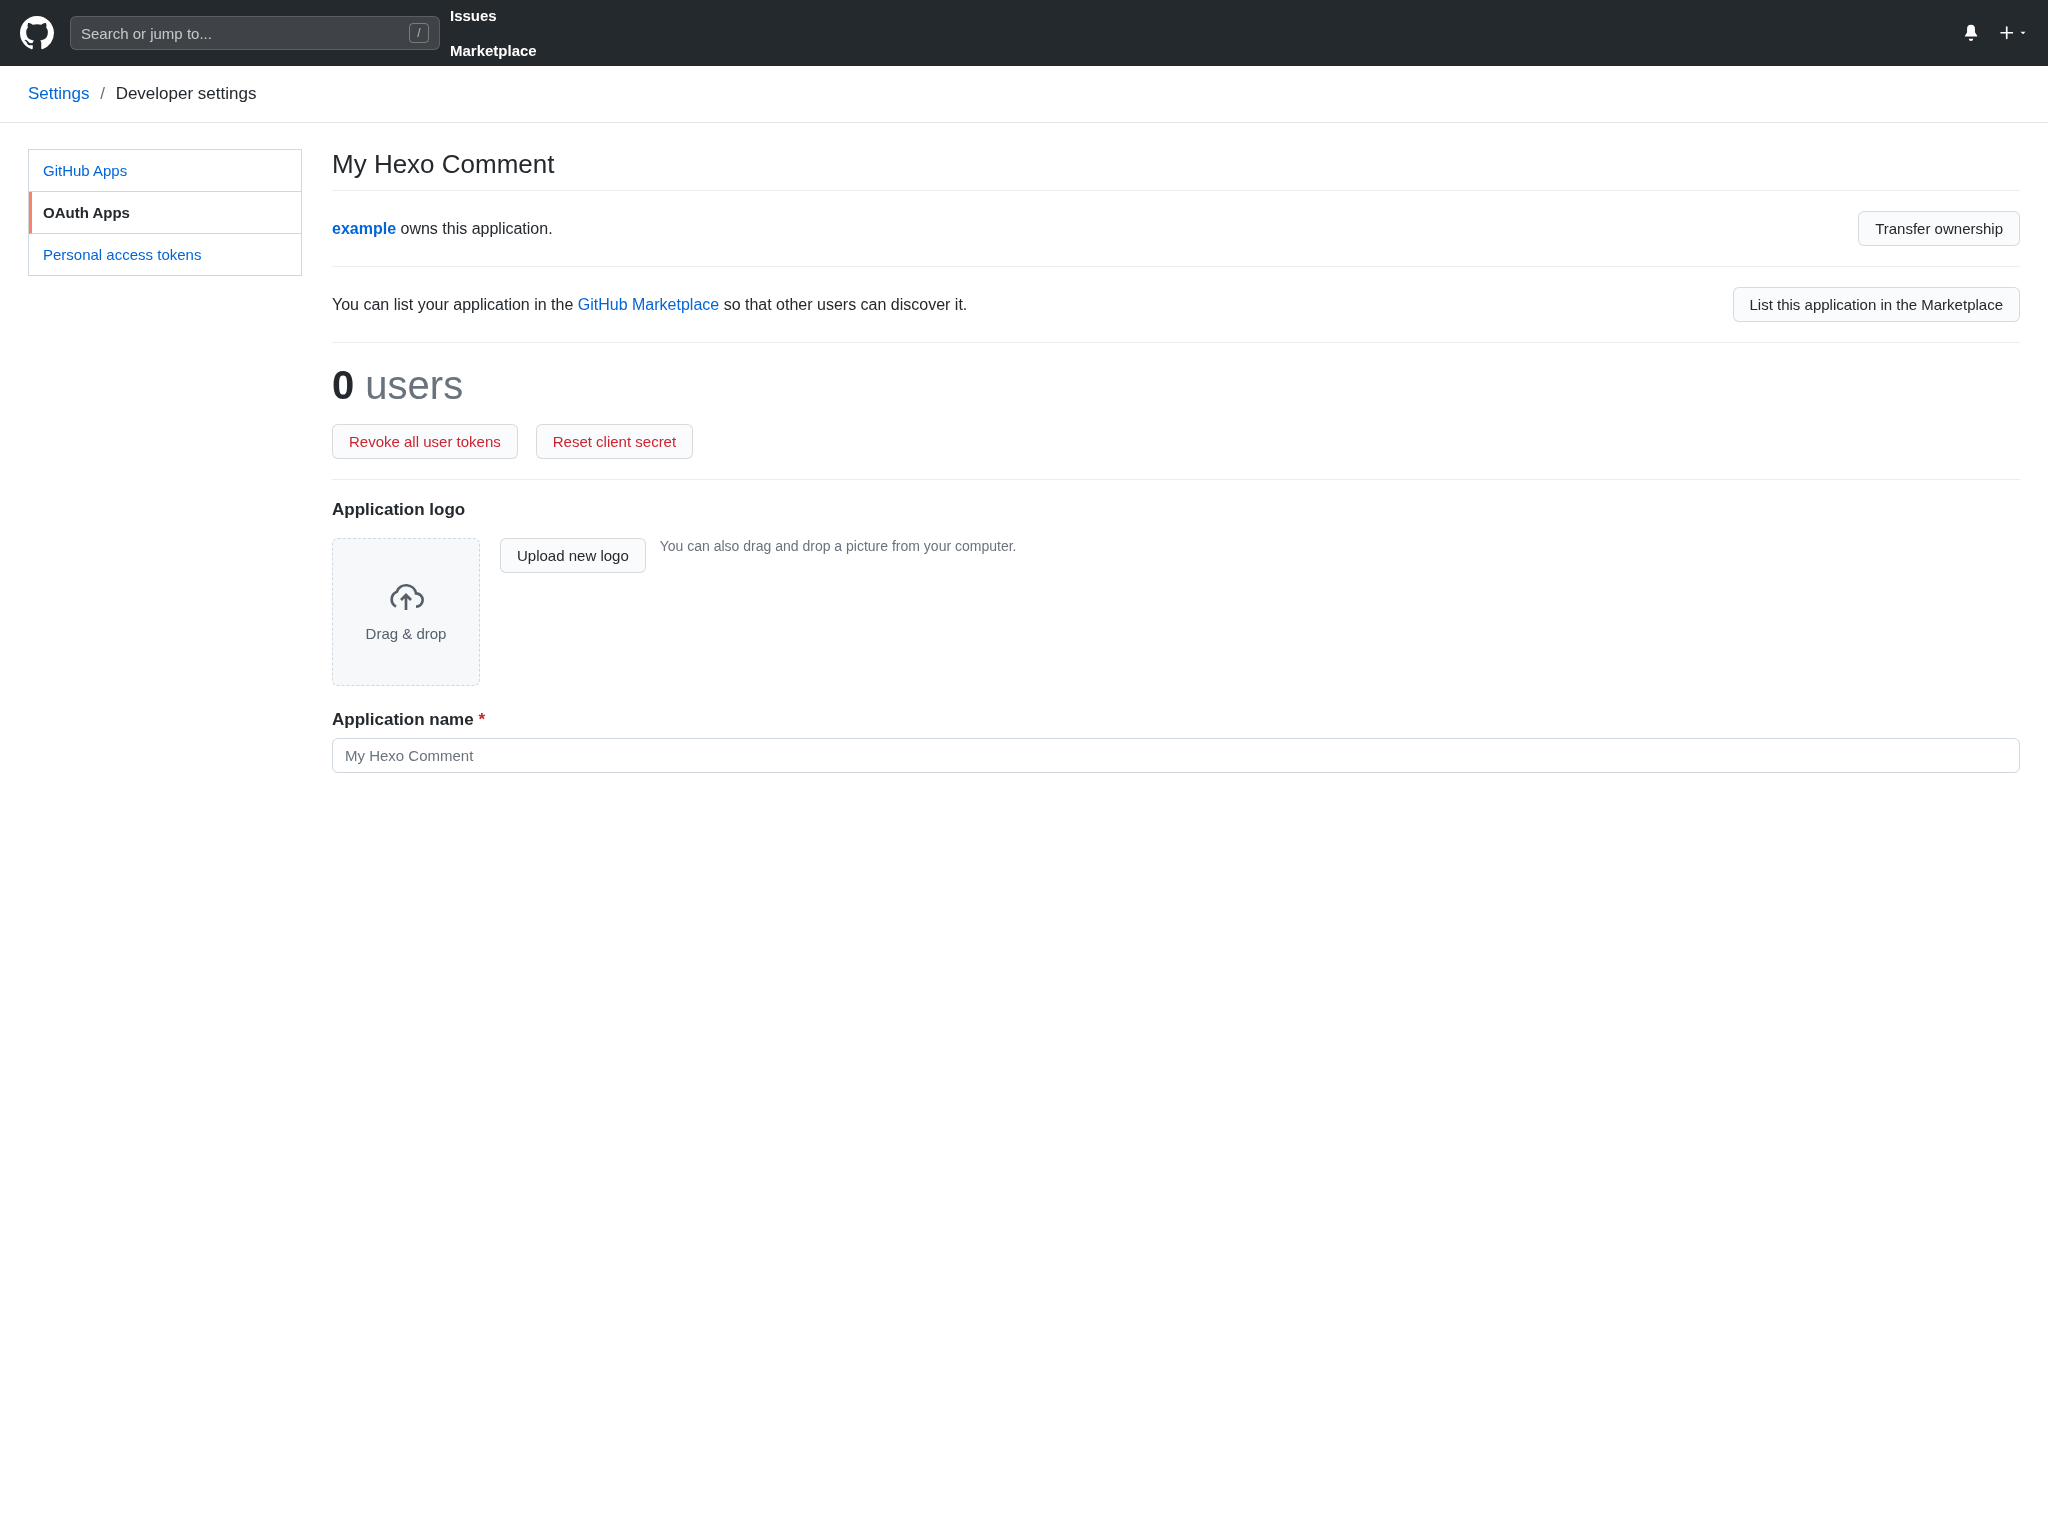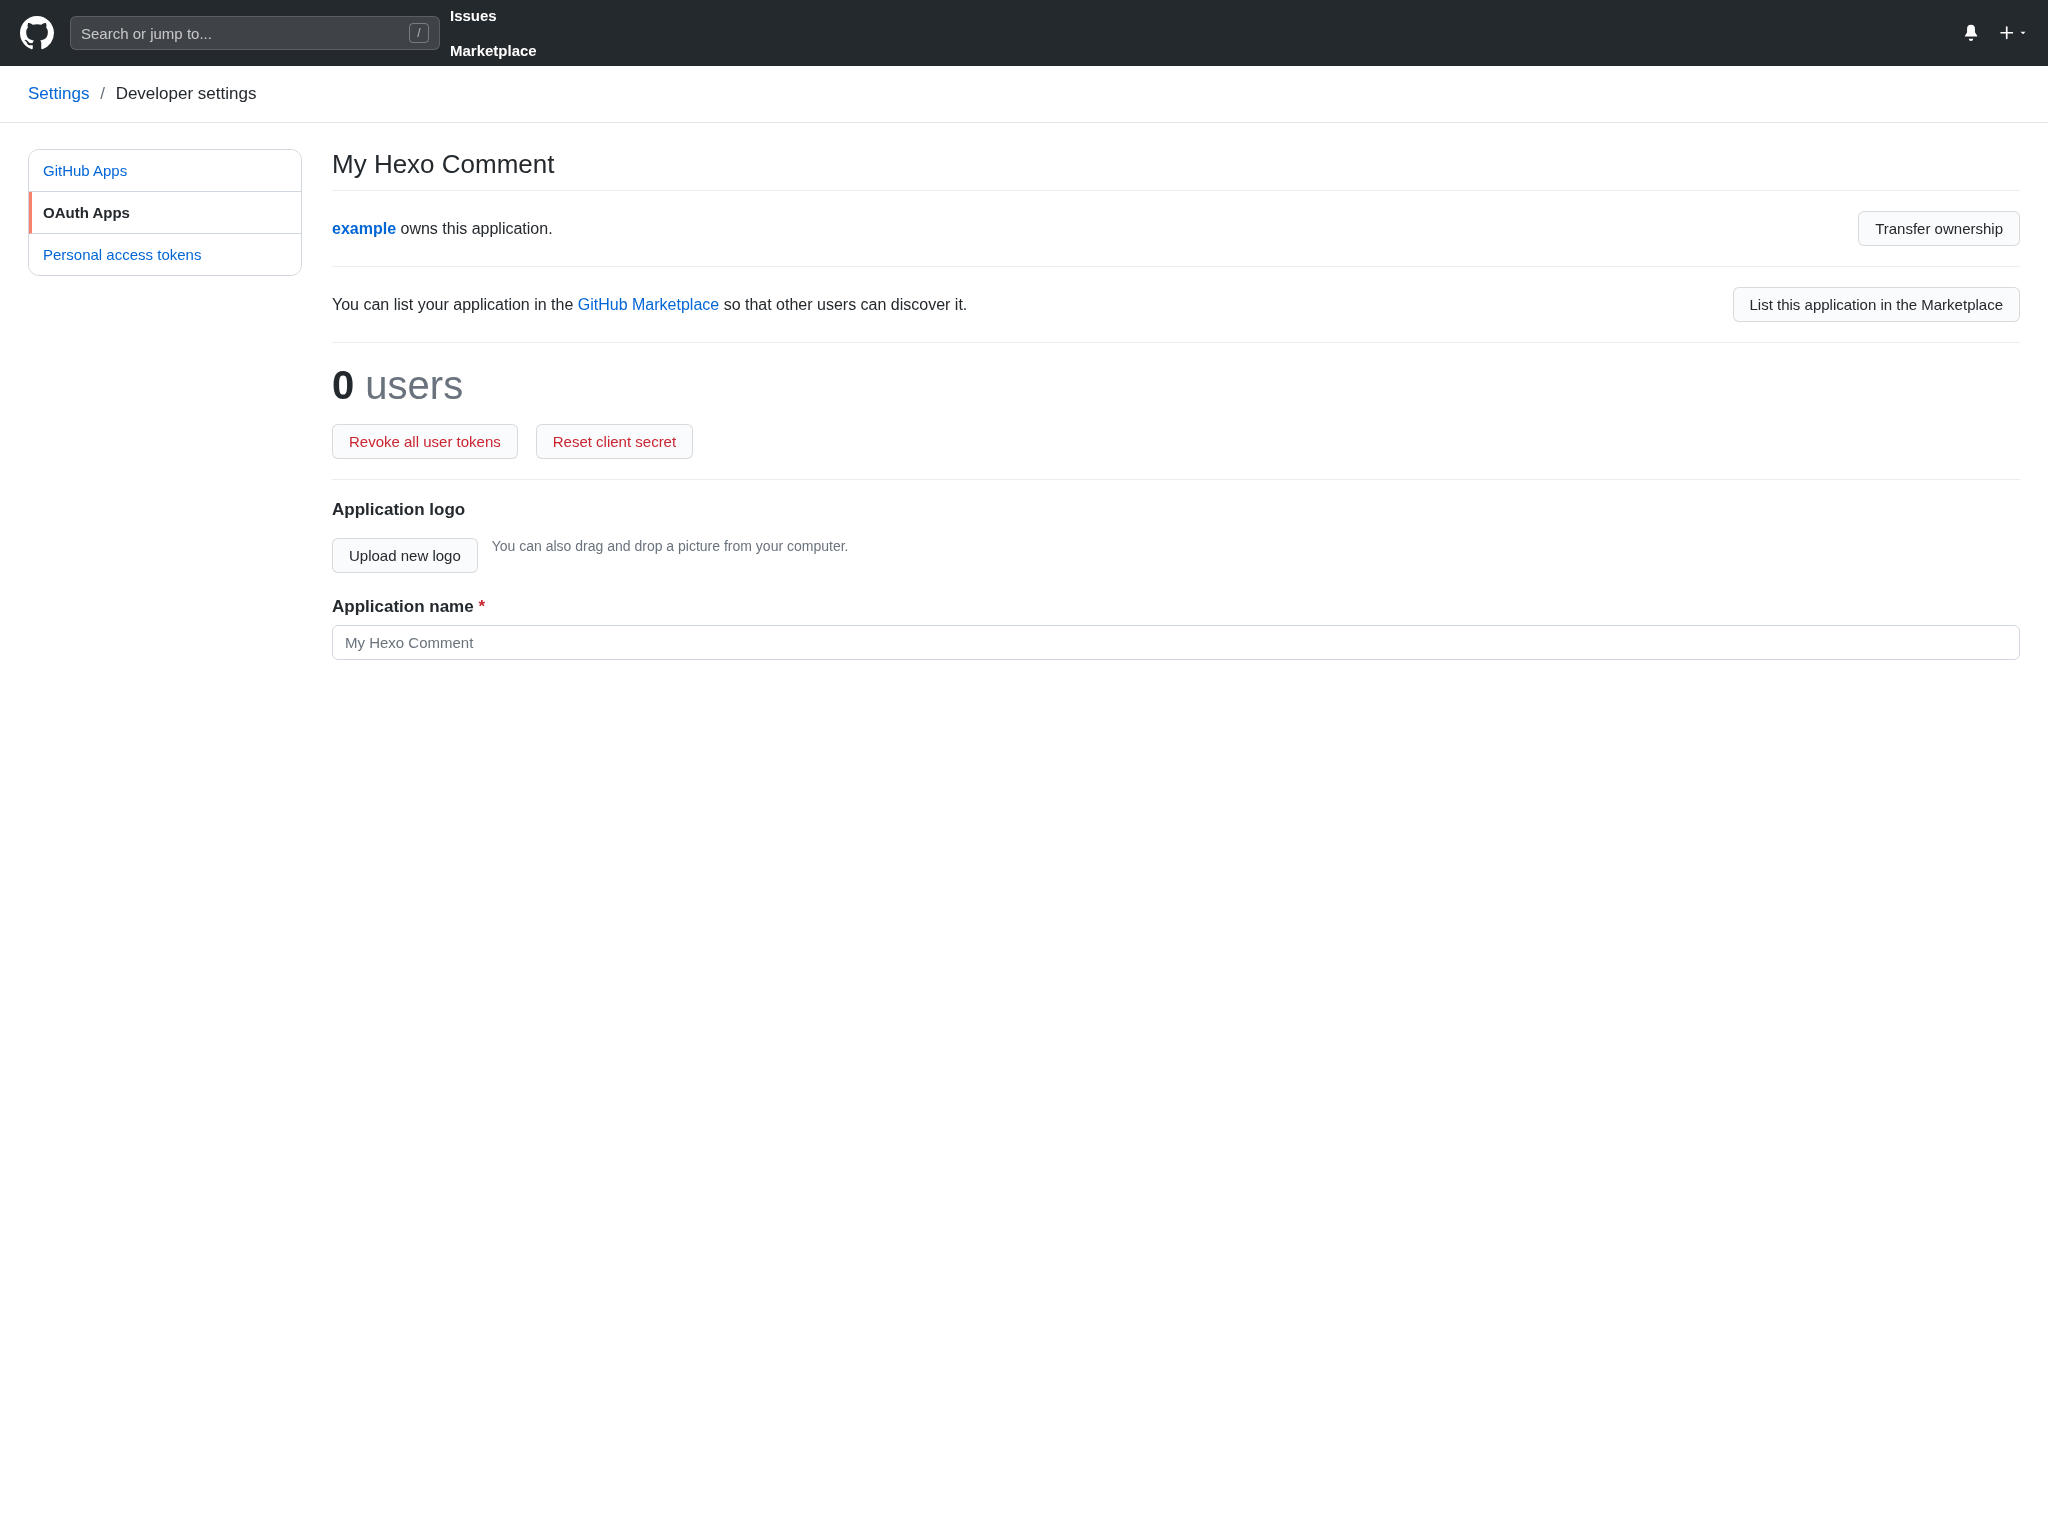--- a/index.html
+++ b/index.html
@@ -55,21 +55,21 @@
 .breadcrumb .sep { color: #6a737d; margin: 0 6px; }
 .breadcrumb .current { color: #24292e; }
 .container {
   display: flex;
   padding: 26px 28px;
   gap: 30px;
 }
 .sidebar { width: 274px; flex-shrink: 0; }
 .menu {
   border: 1px solid #d0d7de;
-  border-radius: 11px;
+  border-radius: 0;
   overflow: hidden;
 }
 .menu-item {
   display: block;
   padding: 12px 14px;
   border-bottom: 1px solid #d0d7de;
   color: #0366d6;
   text-decoration: none;
   font-size: 15px;
   background: #fff;
@@ -217,20 +217,27 @@
       </div>
       <div class="danger-actions">
         <button class="btn danger">Revoke all user tokens</button>
         <button class="btn danger">Reset client secret</button>
       </div>
     </div>
 
     <div class="section logo-section" style="border-bottom:none">
       <h3>Application logo</h3>
       <div class="logo-row">
+        <div class="dropzone">
+          <svg width="40" height="34" viewBox="0 0 24 20" fill="none" stroke="#57606a" stroke-width="1.6">
+            <path d="M18 14a4 4 0 0 0 0-8 6 6 0 0 0-11.5-1A5 5 0 0 0 6 14"></path>
+            <path d="M12 7v9M9 10l3-3 3 3"></path>
+          </svg>
+          <span class="label">Drag &amp; drop</span>
+        </div>
         <div class="logo-right">
           <button class="btn" style="align-self:flex-start">Upload new logo</button>
           <span>You can also drag and drop a picture from your computer.</span>
         </div>
       </div>
 
       <div class="field-label">
         <span>Application name</span> <span class="req">*</span>
       </div>
       <input class="text-input" value="My Hexo Comment" style="">

